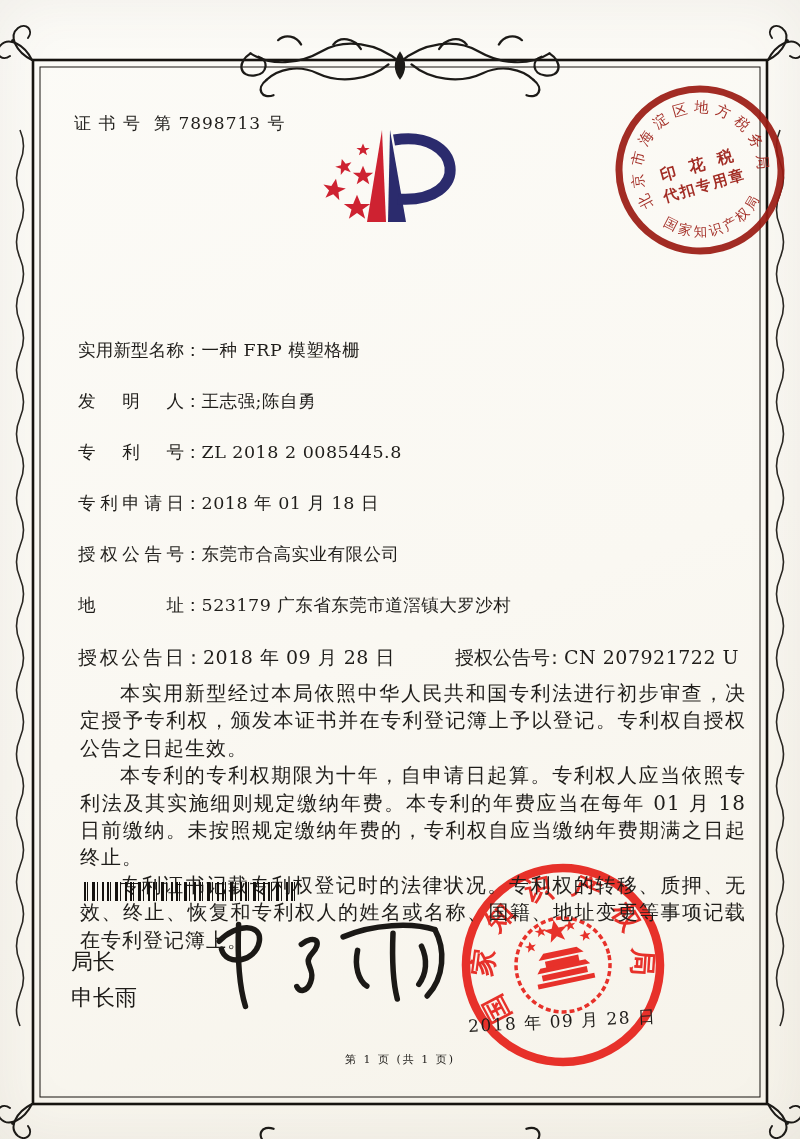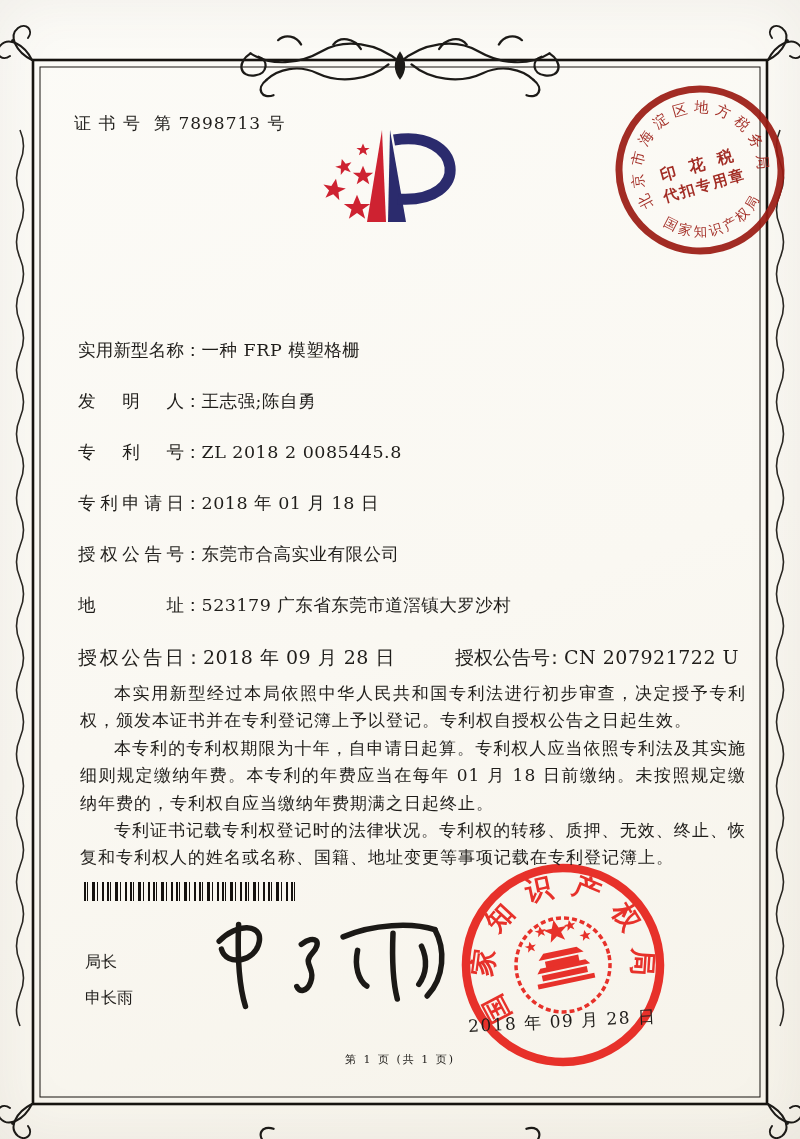--- a/index.html
+++ b/index.html
@@ -17,27 +17,27 @@
   .certno .lbl{display:inline-block;width:66px;text-align:justify;text-align-last:justify;}
   .certno .val{margin-left:14px;letter-spacing:1px;}
   .title{left:0;top:243px;width:800px;text-align:center;font-size:40px;font-weight:bold;letter-spacing:13px;}
   .fields{left:78px;top:338px;width:680px;}
   .frow{position:absolute;left:0;font-size:17.5px;white-space:nowrap;}
   .flabel{display:inline-block;width:106px;text-align:justify;text-align-last:justify;vertical-align:bottom;}
   .fvalue{margin-left:0;letter-spacing:.5px;}
   .grantrow{left:78px;top:645px;width:680px;font-size:19px;}
   .grantno{position:absolute;left:377px;top:0;white-space:nowrap;}
   .grantno .flabel{width:90px;}
-  .paras{left:80px;top:680px;width:666px;font-size:17px;line-height:27.4px;text-align:justify;letter-spacing:1px;}
+  .paras{left:80px;top:680px;width:666px;font-size:20px;line-height:27.4px;text-align:justify;letter-spacing:1px;}
   .paras p{margin:0;text-indent:2em;}
   .barcode{left:84px;top:882px;width:212px;height:19px;z-index:2;
     background:
       repeating-linear-gradient(90deg,#15120f 0 2px,transparent 2px 3px,#15120f 3px 4px,transparent 4px 8px,#15120f 8px 11px,transparent 11px 13px,#15120f 13px 14px,transparent 14px 18px,#15120f 18px 20px,transparent 20px 23px);
   }
-  .signerbox{left:85px;top:944px;font-size:16px;line-height:36px;z-index:3;}
+  .signerbox{left:71px;top:944px;font-size:22px;line-height:36px;z-index:3;}
   .sealdate{left:468px;top:1010px;font-size:17px;letter-spacing:1.5px;z-index:3;transform:rotate(-3deg);white-space:nowrap;}
   .footer{left:0;top:1052px;width:800px;text-align:center;font-size:11px;letter-spacing:2px;z-index:3;}
 </style>
 </head>
 <body>
 
 <div class="page">
 
   <svg class="deco" width="800" height="1139" viewBox="0 0 800 1139">
     <defs>

